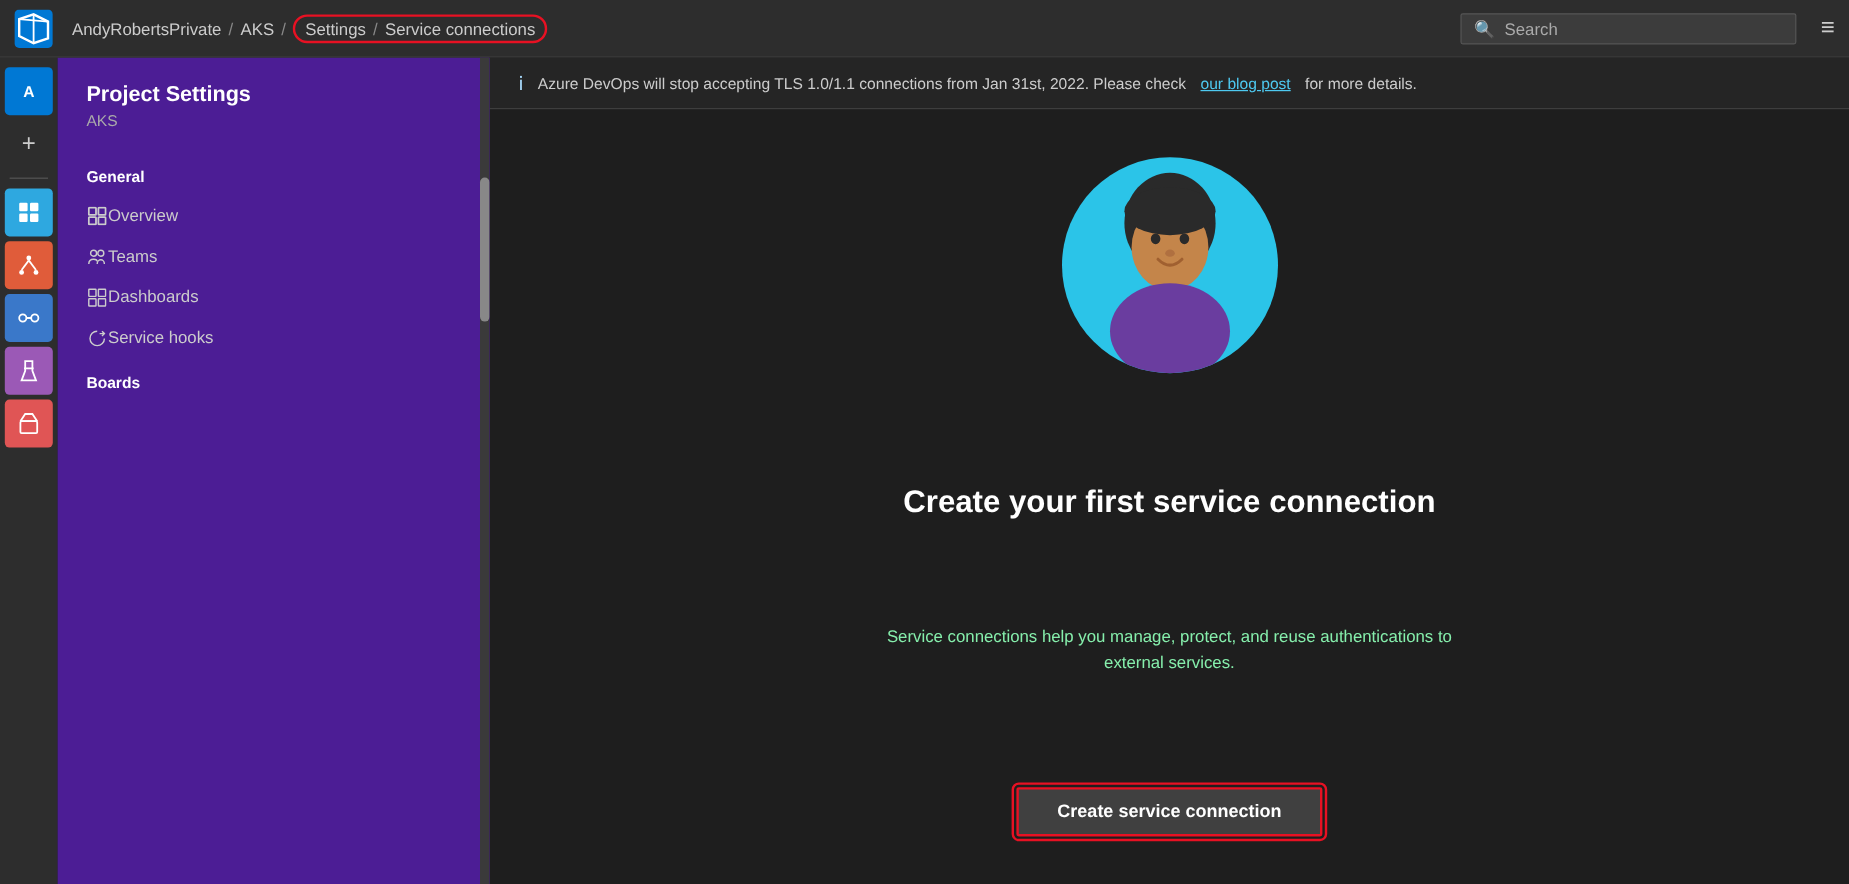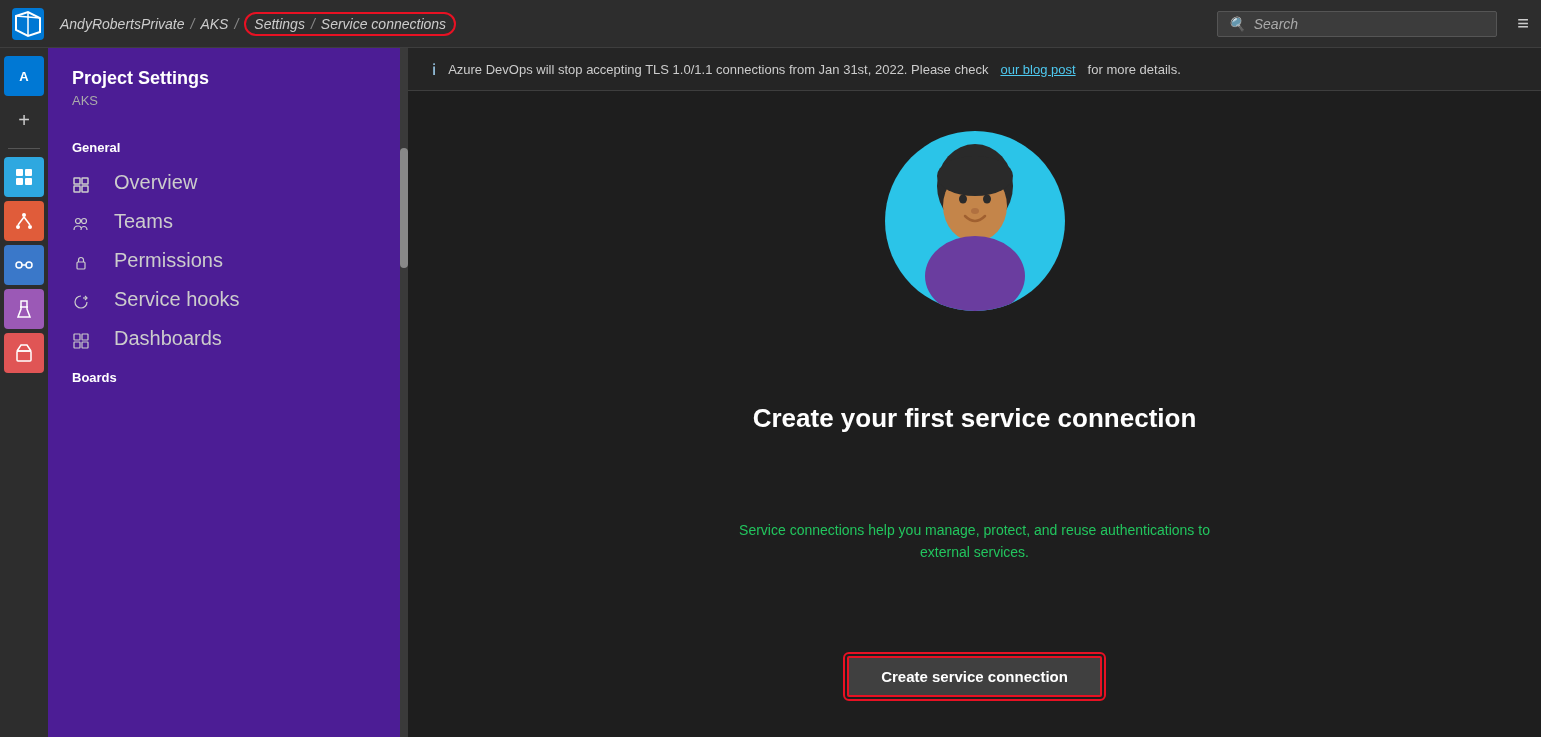--- a/index.html
+++ b/index.html
@@ -17,21 +17,20 @@
 
     
     .topbar {
       background: #2d2d2d;
       height: 48px;
       display: flex;
       align-items: center;
       padding: 0 12px;
       flex-shrink: 0;
       border-bottom: 1px solid #3e3e3e;
-      font-style: italic;
     }
     .topbar-logo {
       width: 32px;
       height: 32px;
       margin-right: 16px;
       flex-shrink: 0;
     }
     .topbar-breadcrumb {
       display: flex;
       align-items: center;
@@ -145,26 +144,26 @@
     }
     .sidebar-section-label {
       color: #ffffff;
       font-size: 13px;
       font-weight: 600;
       padding: 12px 24px 8px 24px;
       text-transform: none;
     }
     .sidebar-item {
       display: flex;
-      align-items: flex-end;
-      gap: 24px;
+      align-items: flex-start;
+      gap: 0;
       padding: 8px 24px;
       cursor: pointer;
       color: #cccccc;
-      font-size: 20px;
+      font-size: 14px;
     }
     .sidebar-item-icon {
       width: 18px;
       height: 18px;
       flex-shrink: 0;
       display: flex;
       align-items: center;
       justify-content: center;
       font-size: 14px;
     }
@@ -239,21 +238,21 @@
       position: relative;
       margin-bottom: 8px;
     }
     .empty-state-title {
       color: #ffffff;
       font-size: 26px;
       font-weight: 700;
       text-align: center;
     }
     .empty-state-desc {
-      color: #22c55e;
+      color: #86efac;
       font-size: 14px;
       text-align: center;
       max-width: 500px;
       line-height: 1.6;
     }
     .create-btn {
       background: #404040;
       color: #ffffff;
       border: 2px solid #e81123;
       padding: 10px 32px;
@@ -369,54 +368,45 @@
         <svg width="16" height="16" viewBox="0 0 16 16">
             <circle cx="5" cy="5" r="2.5" fill="none" stroke="#ccc" stroke-width="1.2"></circle>
             <circle cx="11" cy="5" r="2.5" fill="none" stroke="#ccc" stroke-width="1.2"></circle>
             <path d="M1 14c0-3 2-4 4-4s3 1 3 2" fill="none" stroke="#ccc" stroke-width="1.2"></path>
             <path d="M8 14c0-2 1.5-3.5 3-3.5s3 1.5 3 3.5" fill="none" stroke="#ccc" stroke-width="1.2"></path>
           </svg>
       </span>
       <span>Teams</span>
     </div>
 
-    <div class="sidebar-item">
-      <span class="sidebar-item-icon">
-        <svg width="16" height="16" viewBox="0 0 16 16">
-            <rect x="4" y="7" width="8" height="7" rx="1" fill="none" stroke="#ccc" stroke-width="1.2"></rect>
-            <path d="M5.5 7V5a2.5 2.5 0 0 1 5 0v2" fill="none" stroke="#ccc" stroke-width="1.2"></path>
-          </svg>
-      </span>
-      <span>Permissions</span>
-    </div>
-
-
-    <div class="sidebar-item">
-      <span class="sidebar-item-icon">
-        <svg width="16" height="16" viewBox="0 0 16 16">
-            <path d="M8 2a6 6 0 1 0 6 6" fill="none" stroke="#ccc" stroke-width="1.2"></path>
-            <path d="M12 2l2 2-2 2" fill="none" stroke="#ccc" stroke-width="1.2"></path>
-            <line x1="10" y1="4" x2="14" y2="4" stroke="#ccc" stroke-width="1.2"></line>
-          </svg>
-      </span>
-      <span>Service hooks</span>
-    </div>
+
 
     <div class="sidebar-item">
       <span class="sidebar-item-icon">
         <svg width="16" height="16" viewBox="0 0 16 16">
             <rect x="1" y="1" width="6" height="6" fill="none" stroke="#ccc" stroke-width="1.2" rx="0.5"></rect>
             <rect x="9" y="1" width="6" height="6" fill="none" stroke="#ccc" stroke-width="1.2" rx="0.5"></rect>
             <rect x="1" y="9" width="6" height="6" fill="none" stroke="#ccc" stroke-width="1.2" rx="0.5"></rect>
             <rect x="9" y="9" width="6" height="6" fill="none" stroke="#ccc" stroke-width="1.2" rx="0.5"></rect>
           </svg>
       </span>
       <span>Dashboards</span>
     </div>
 
+    <div class="sidebar-item">
+      <span class="sidebar-item-icon">
+        <svg width="16" height="16" viewBox="0 0 16 16">
+            <path d="M8 2a6 6 0 1 0 6 6" fill="none" stroke="#ccc" stroke-width="1.2"></path>
+            <path d="M12 2l2 2-2 2" fill="none" stroke="#ccc" stroke-width="1.2"></path>
+            <line x1="10" y1="4" x2="14" y2="4" stroke="#ccc" stroke-width="1.2"></line>
+          </svg>
+      </span>
+      <span>Service hooks</span>
+    </div>
+
     <div class="sidebar-section-label">Boards</div>
 
     <div class="sidebar-scrollbar">
       <div class="sidebar-scrollbar-thumb"></div>
     </div>
   </div>
 
   <div class="main-content">
 
     <div class="banner">

